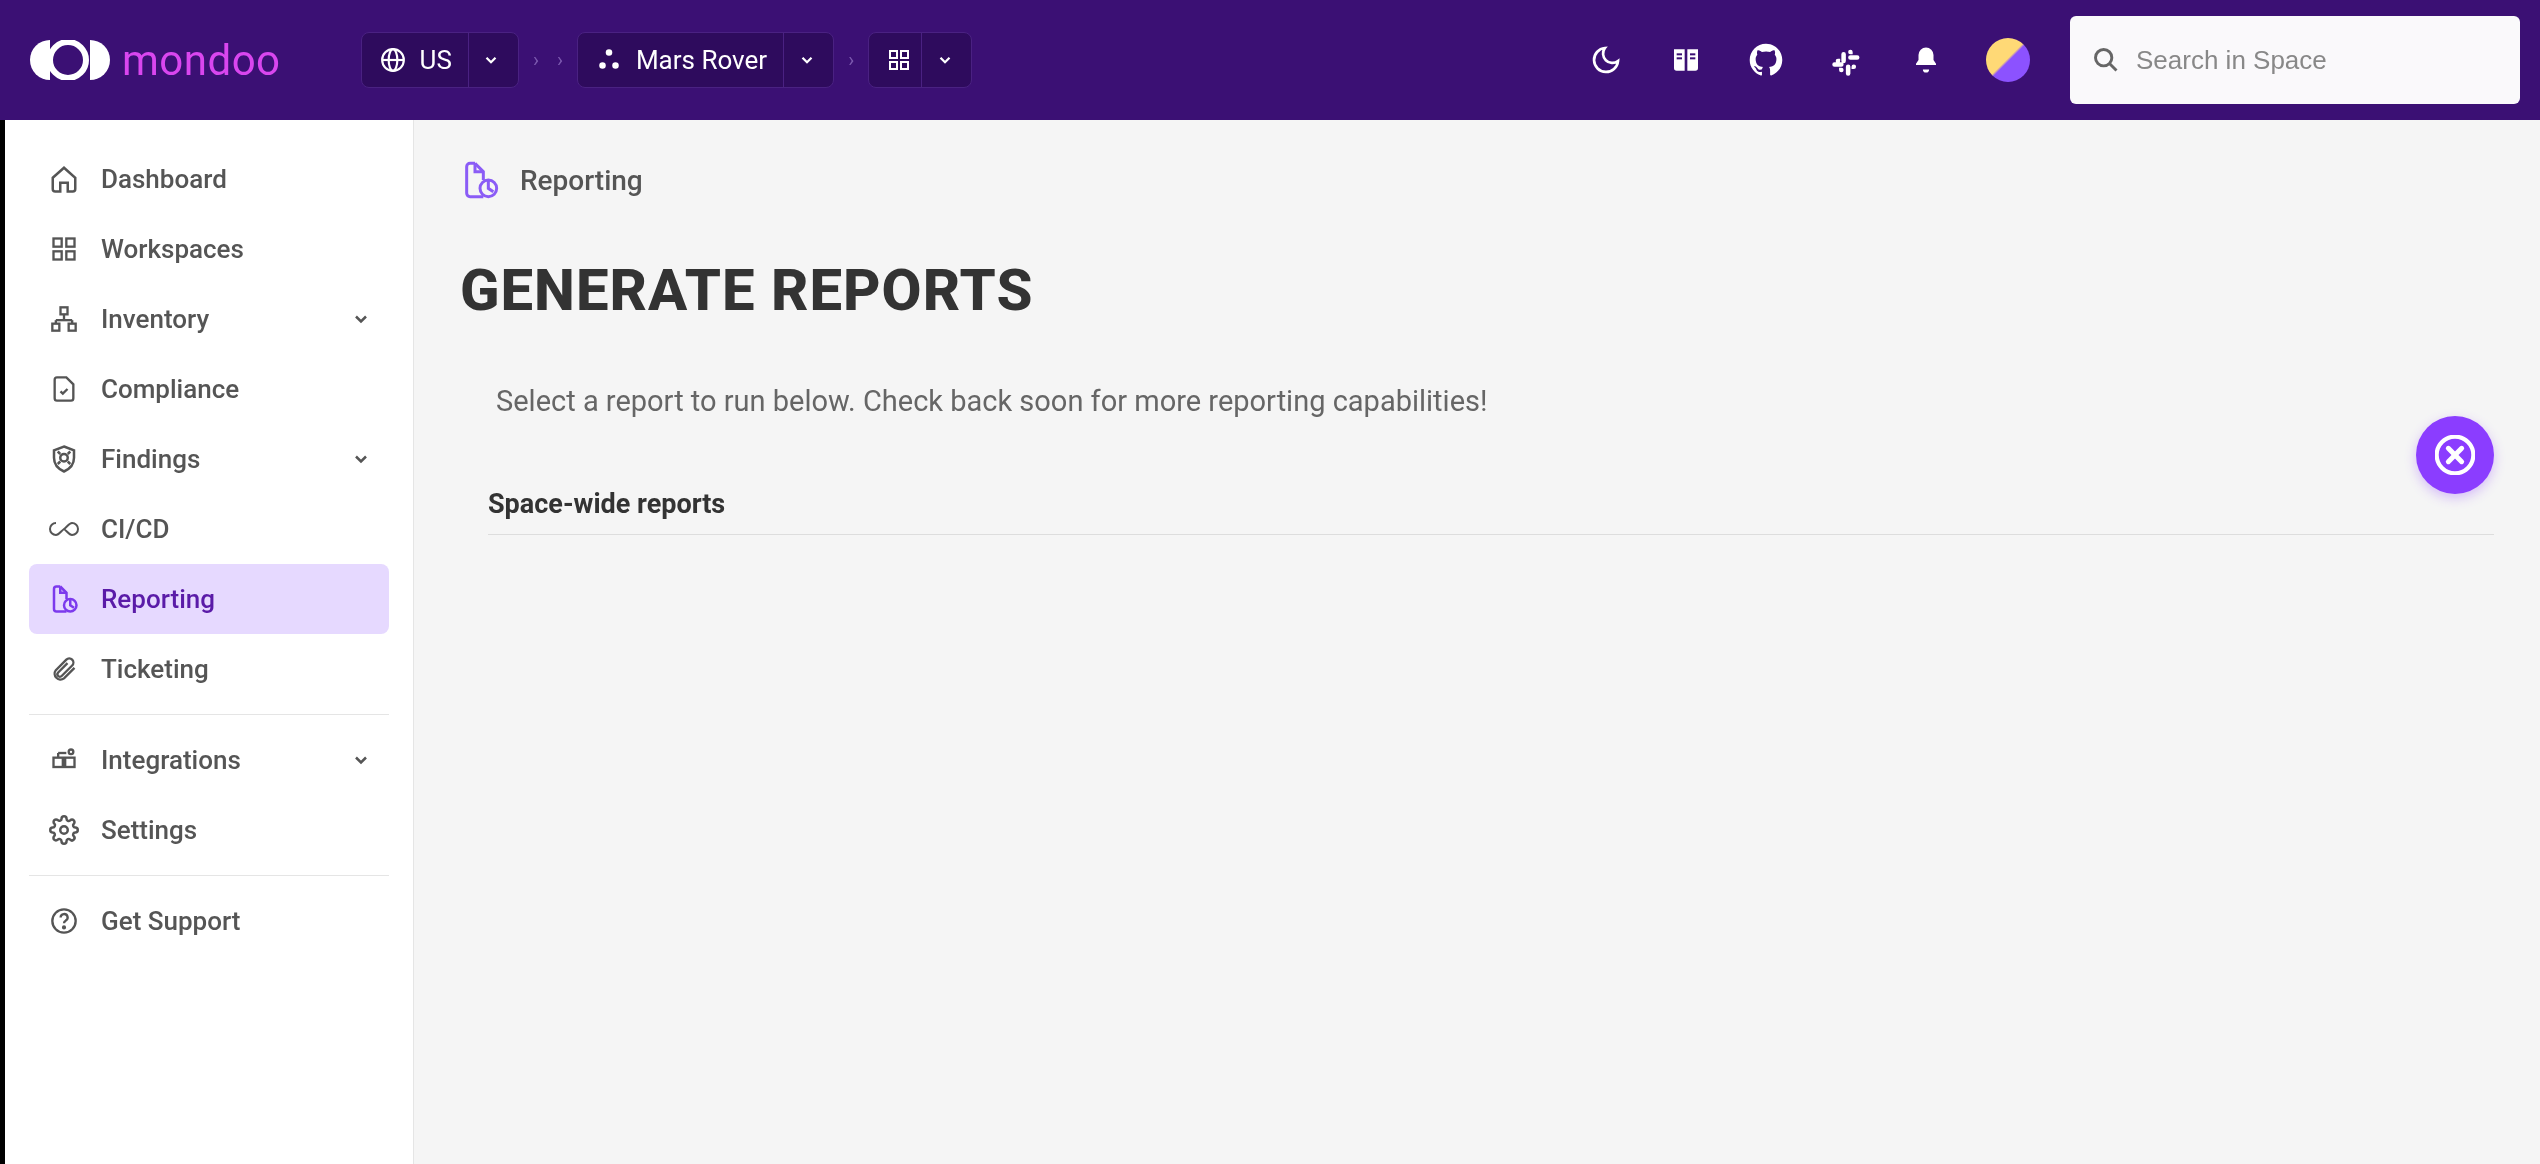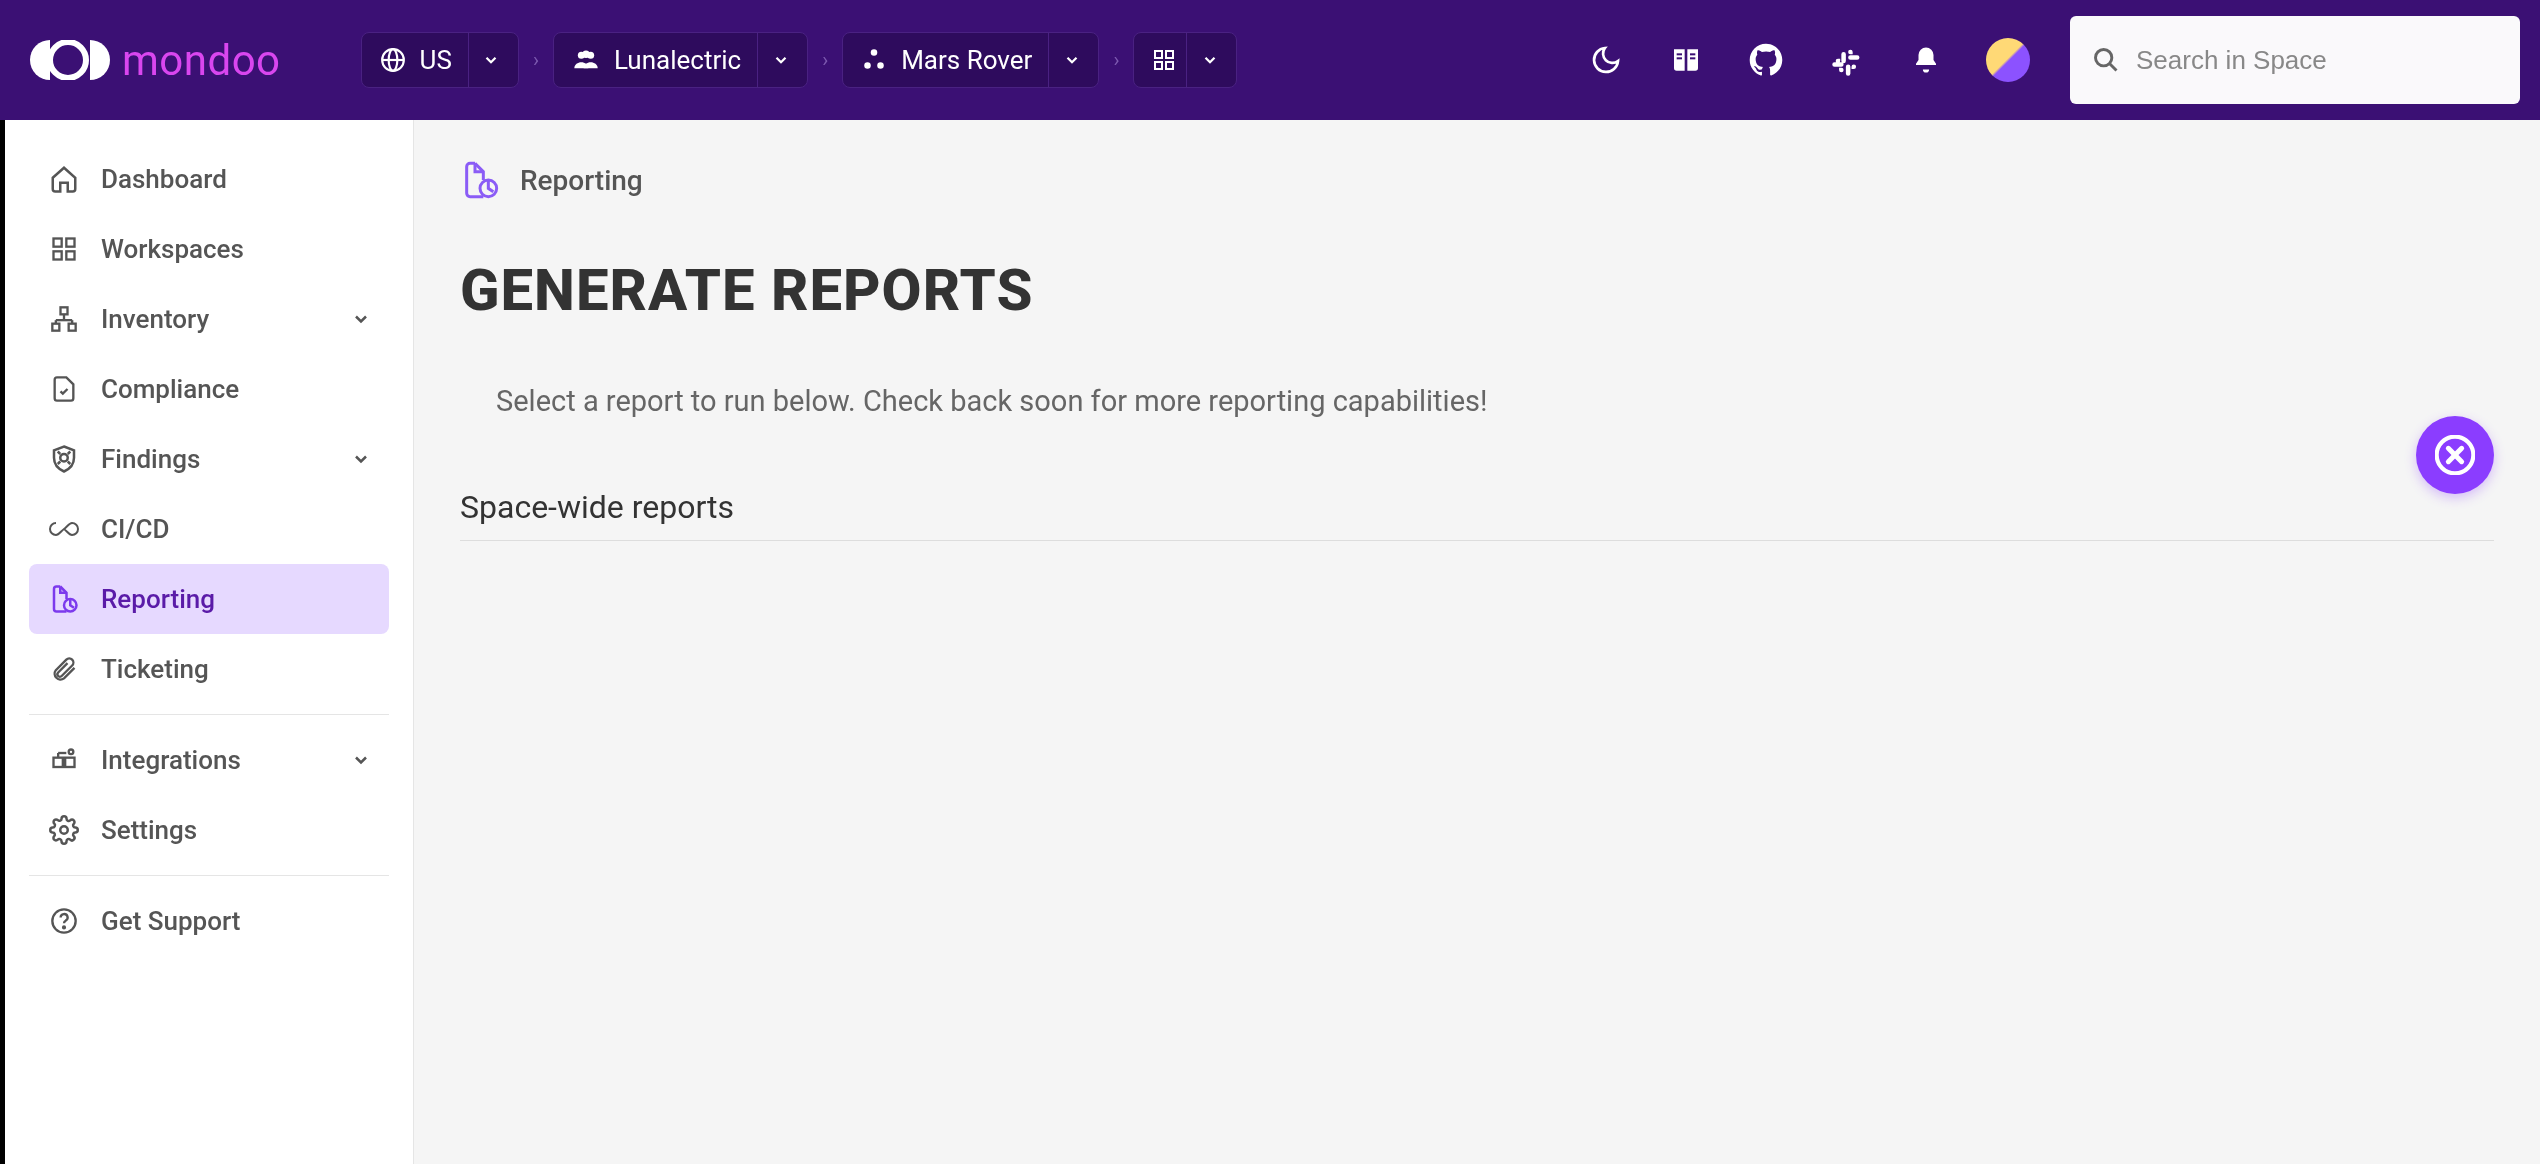--- a/index.html
+++ b/index.html
@@ -35,21 +35,21 @@
   .nav-item .chev { margin-left:auto; color:#555; }
   .nav-item.active { background:#e6d9ff; color:#5a1ba8; }
   .nav-item.active .nav-icon { color:#7c3aed; }
   .nav-divider { height:1px; background:#e5e5e5; margin:10px 0; }
 
   .main { flex:1; padding:40px 46px; position:relative; background:#f5f5f5; }
   .breadcrumb { display:flex; align-items:center; gap:20px; color:#555; font-size:28px; font-weight:500; margin-bottom:56px; }
   .breadcrumb .bc-icon { color:#8b5cf6; }
   .page-title { font-size:58px; font-weight:800; letter-spacing:1px; color:#333; margin-bottom:60px; }
   .page-sub { font-size:29px; color:#666; margin-bottom:70px;margin-left:36px; }
-  .section-title { font-size:32px; font-weight:400; color:#333; padding-bottom:14px; border-bottom:1px solid #ddd; margin-bottom:40px; }
+  .section-title { font-size:27px; font-weight:700; color:#333; padding-bottom:14px; border-bottom:1px solid #ddd; margin-bottom:40px;margin-left:28px; }
 
   .close-fab { position:absolute; top:296px; right:46px; width:78px; height:78px; border-radius:50%; background:#8b3dff; display:flex; align-items:center; justify-content:center; cursor:pointer; box-shadow:0 4px 12px rgba(139,61,255,0.3); }
 
   .card { width:642px; background:#e7e7e7; border-radius:8px; padding:44px 48px 48px 48px; border:1px solid #ddd; }
   .card-head { display:flex; align-items:center; justify-content:space-between; margin-bottom:34px; }
   .card-title { font-size:36px; font-weight:800; color:#333; }
   .card-arrow { color:#7c3aed; }
   .card-body { font-size:27px; line-height:1.55; color:#666; max-width:480px; }
 
   svg { display:block; }
@@ -87,41 +87,20 @@
       <div class="chip-drop">
         <span>
             <svg width="18" height="18" viewBox="0 0 24 24" fill="none" stroke="white" stroke-width="3">
               <polyline points="6 9 12 15 18 9"></polyline>
             </svg>
           </span>
       </div>
     </div>
     <span class="crumb-sep">›</span>
 
-    <div class="crumb-chip">
-      <div class="chip-main">
-        <span class="chip-icon">
-          <svg width="28" height="22" viewBox="0 0 24 18" fill="white">
-              <circle cx="8" cy="5" r="3"></circle>
-              <circle cx="16" cy="5" r="3"></circle>
-              <circle cx="12" cy="4" r="3.2"></circle>
-              <path d="M2 16c0-3 3-5 6-5s6 2 6 5z"></path>
-              <path d="M10 16c0-3 3-5 6-5s6 2 6 5z"></path>
-            </svg>
-        </span>
-        <span>Lunalectric</span>
-      </div>
-      <div class="chip-drop">
-        <span>
-            <svg width="18" height="18" viewBox="0 0 24 24" fill="none" stroke="white" stroke-width="3">
-              <polyline points="6 9 12 15 18 9"></polyline>
-            </svg>
-          </span>
-      </div>
-    </div>
     <span class="crumb-sep">›</span>
 
     <div class="crumb-chip">
       <div class="chip-main">
         <span class="chip-icon">
           <svg width="26" height="26" viewBox="0 0 24 24" fill="white">
               <circle cx="12" cy="5" r="3"></circle>
               <circle cx="6" cy="17" r="3"></circle>
               <circle cx="18" cy="17" r="3"></circle>
             </svg>

